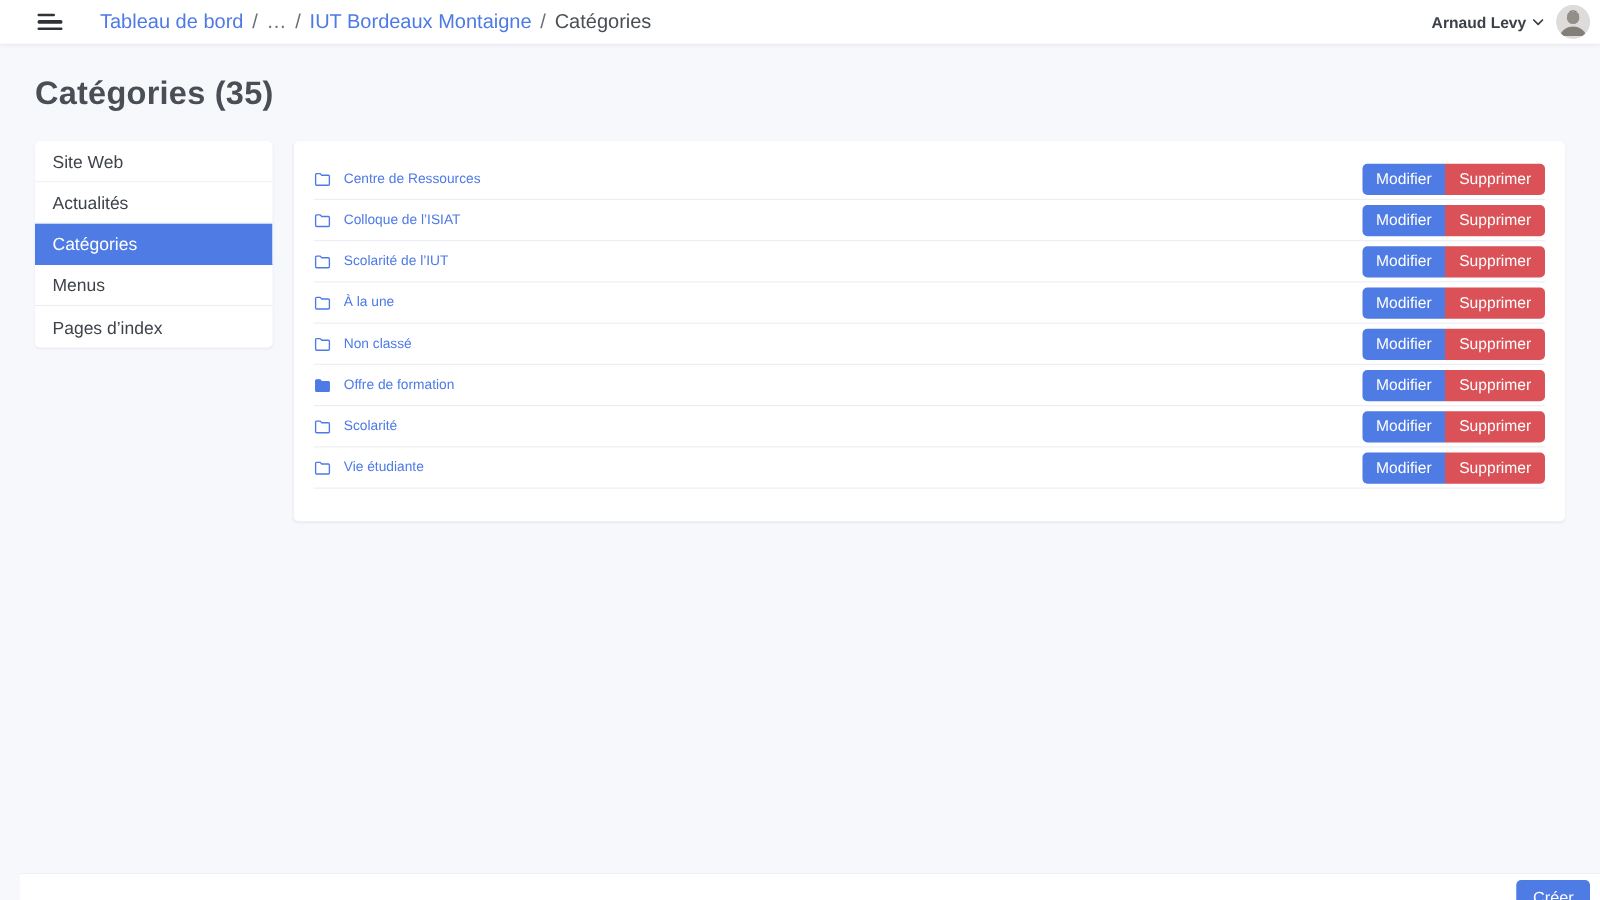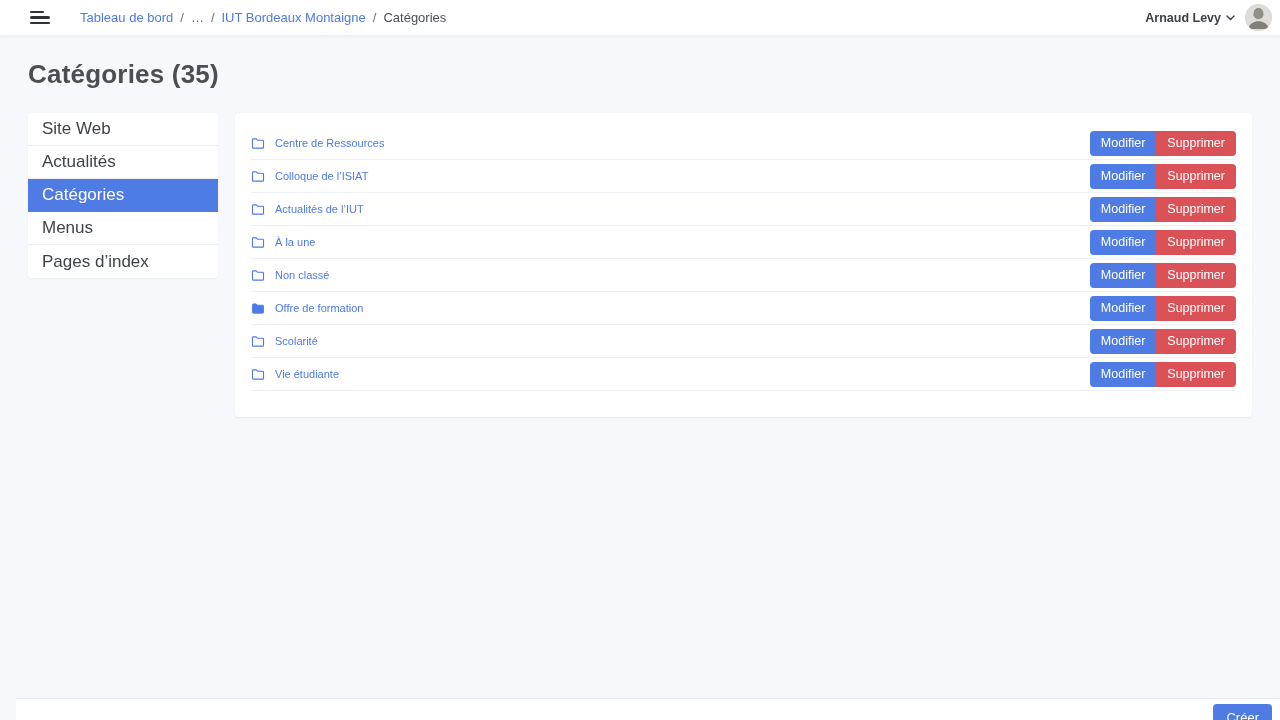--- a/index.html
+++ b/index.html
@@ -18,21 +18,21 @@
     padding:0 8px 0 30px;
     box-shadow:0 1px 3px rgba(40,50,90,.08);
     position:relative; z-index:4;
   }
   .hamburger { width:20px; display:flex; flex-direction:column; gap:3px; cursor:pointer; }
   .hamburger span { height:2.5px; background:#2f3337; border-radius:2px; display:block; }
   .hamburger span:nth-child(1){ width:14px; }
   .hamburger span:nth-child(2){ width:20px; }
   .hamburger span:nth-child(3){ width:20px; }
 
-  .breadcrumb { margin-left:30px; font-size:13px; display:flex; align-items:center; gap:7px; }
+  .breadcrumb { margin-left:30px; font-size:16px; display:flex; align-items:center; gap:7px; }
   .breadcrumb .bc-link { color:#4d7ae6; text-decoration:none; cursor:pointer; }
   .breadcrumb .bc-sep { color:#6b7076; }
   .breadcrumb .bc-ellipsis { color:#6b7076; }
   .breadcrumb .bc-current { color:#4a4f55; }
 
   .topbar-right { margin-left:auto; display:flex; align-items:center; }
   .user-name { font-size:12.5px; font-weight:700; color:#3c4147; cursor:pointer; display:flex; align-items:center; gap:5px; }
   .chevron svg { display:block; }
   .avatar {
     width:27px; height:27px; border-radius:50%; overflow:hidden;
@@ -52,21 +52,21 @@
 
   .card {
     background:#fff; border-radius:4px;
     box-shadow:0 1px 2px rgba(30,40,90,.07);
   }
 
   
   .sidebar { width:190px; overflow:hidden; flex:0 0 auto; }
   .side-item {
     height:33px; display:flex; align-items:center;
-    padding:0 14px; font-size:17px; color:#3e434a;
+    padding:0 14px; font-size:14px; color:#3e434a;
     border-bottom:1px solid #ebedf2; cursor:pointer; background:#fff;
   }
   .side-item:last-child { border-bottom:none; }
   .side-item.active { background:#4e7be4; color:#ffffff; border-color:#4e7be4; }
 
   
   .main-card { flex:1; padding:14px 16px 26px 16px; }
   .cat-row {
     height:33px; display:flex; align-items:center;
     border-bottom:1px solid #edeff4;
@@ -199,21 +199,21 @@
   </div>
 
   <div class="cat-row">
     <a class="cat-link">
       <span class="folder-icon outline">
         <svg class="f-outline" width="14" height="14" viewBox="0 0 16 16">
           <path d="M1.7 13V4.2c0-.5.4-.9.9-.9h3.3l1.4 1.5h6.1c.5 0 .9.4.9.9V13c0 .5-.4.9-.9.9H2.6c-.5 0-.9-.4-.9-.9z" fill="none" stroke="currentColor" stroke-width="1.25" stroke-linejoin="round"></path>
         </svg>
 
       </span>
-      <span>Actualités de l’IUT</span>
+      <span>Scolarité de l’IUT</span>
     </a>
     <span class="row-actions">
       <button class="btn btn-edit">Modifier</button>
       <button class="btn btn-del">Supprimer</button>
     </span>
   </div>
 
   <div class="cat-row">
     <a class="cat-link">
       <span class="folder-icon outline">

